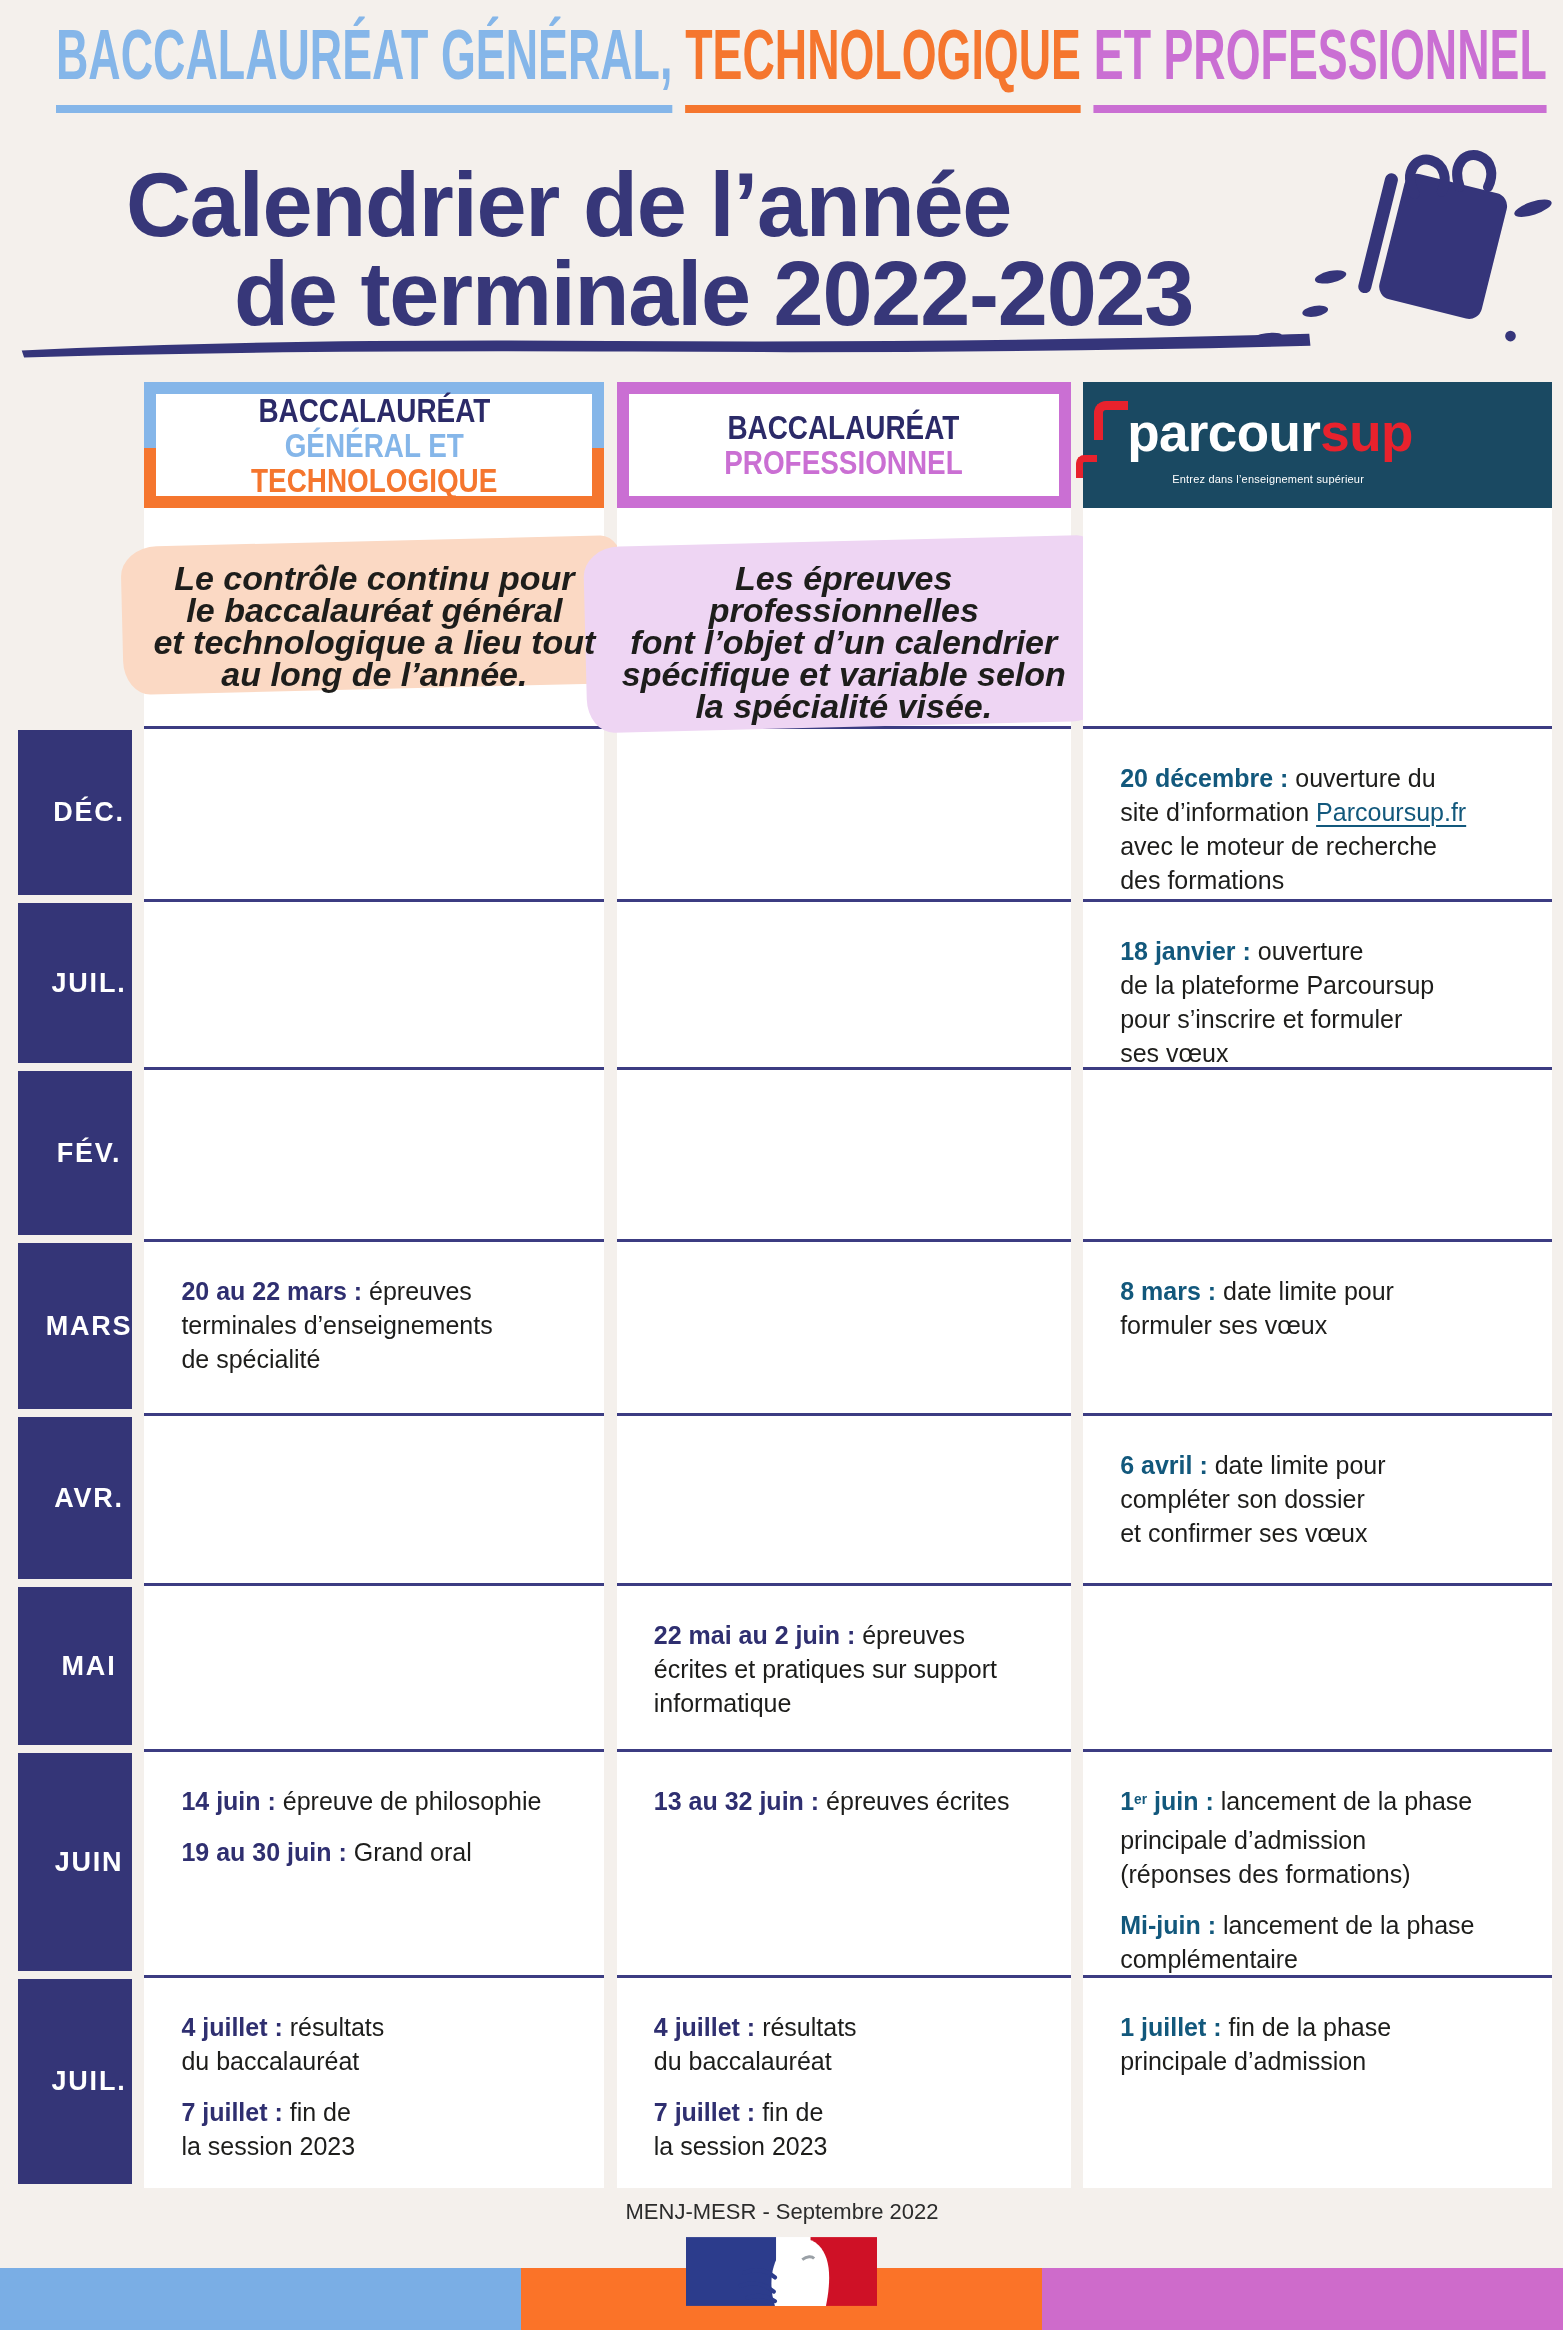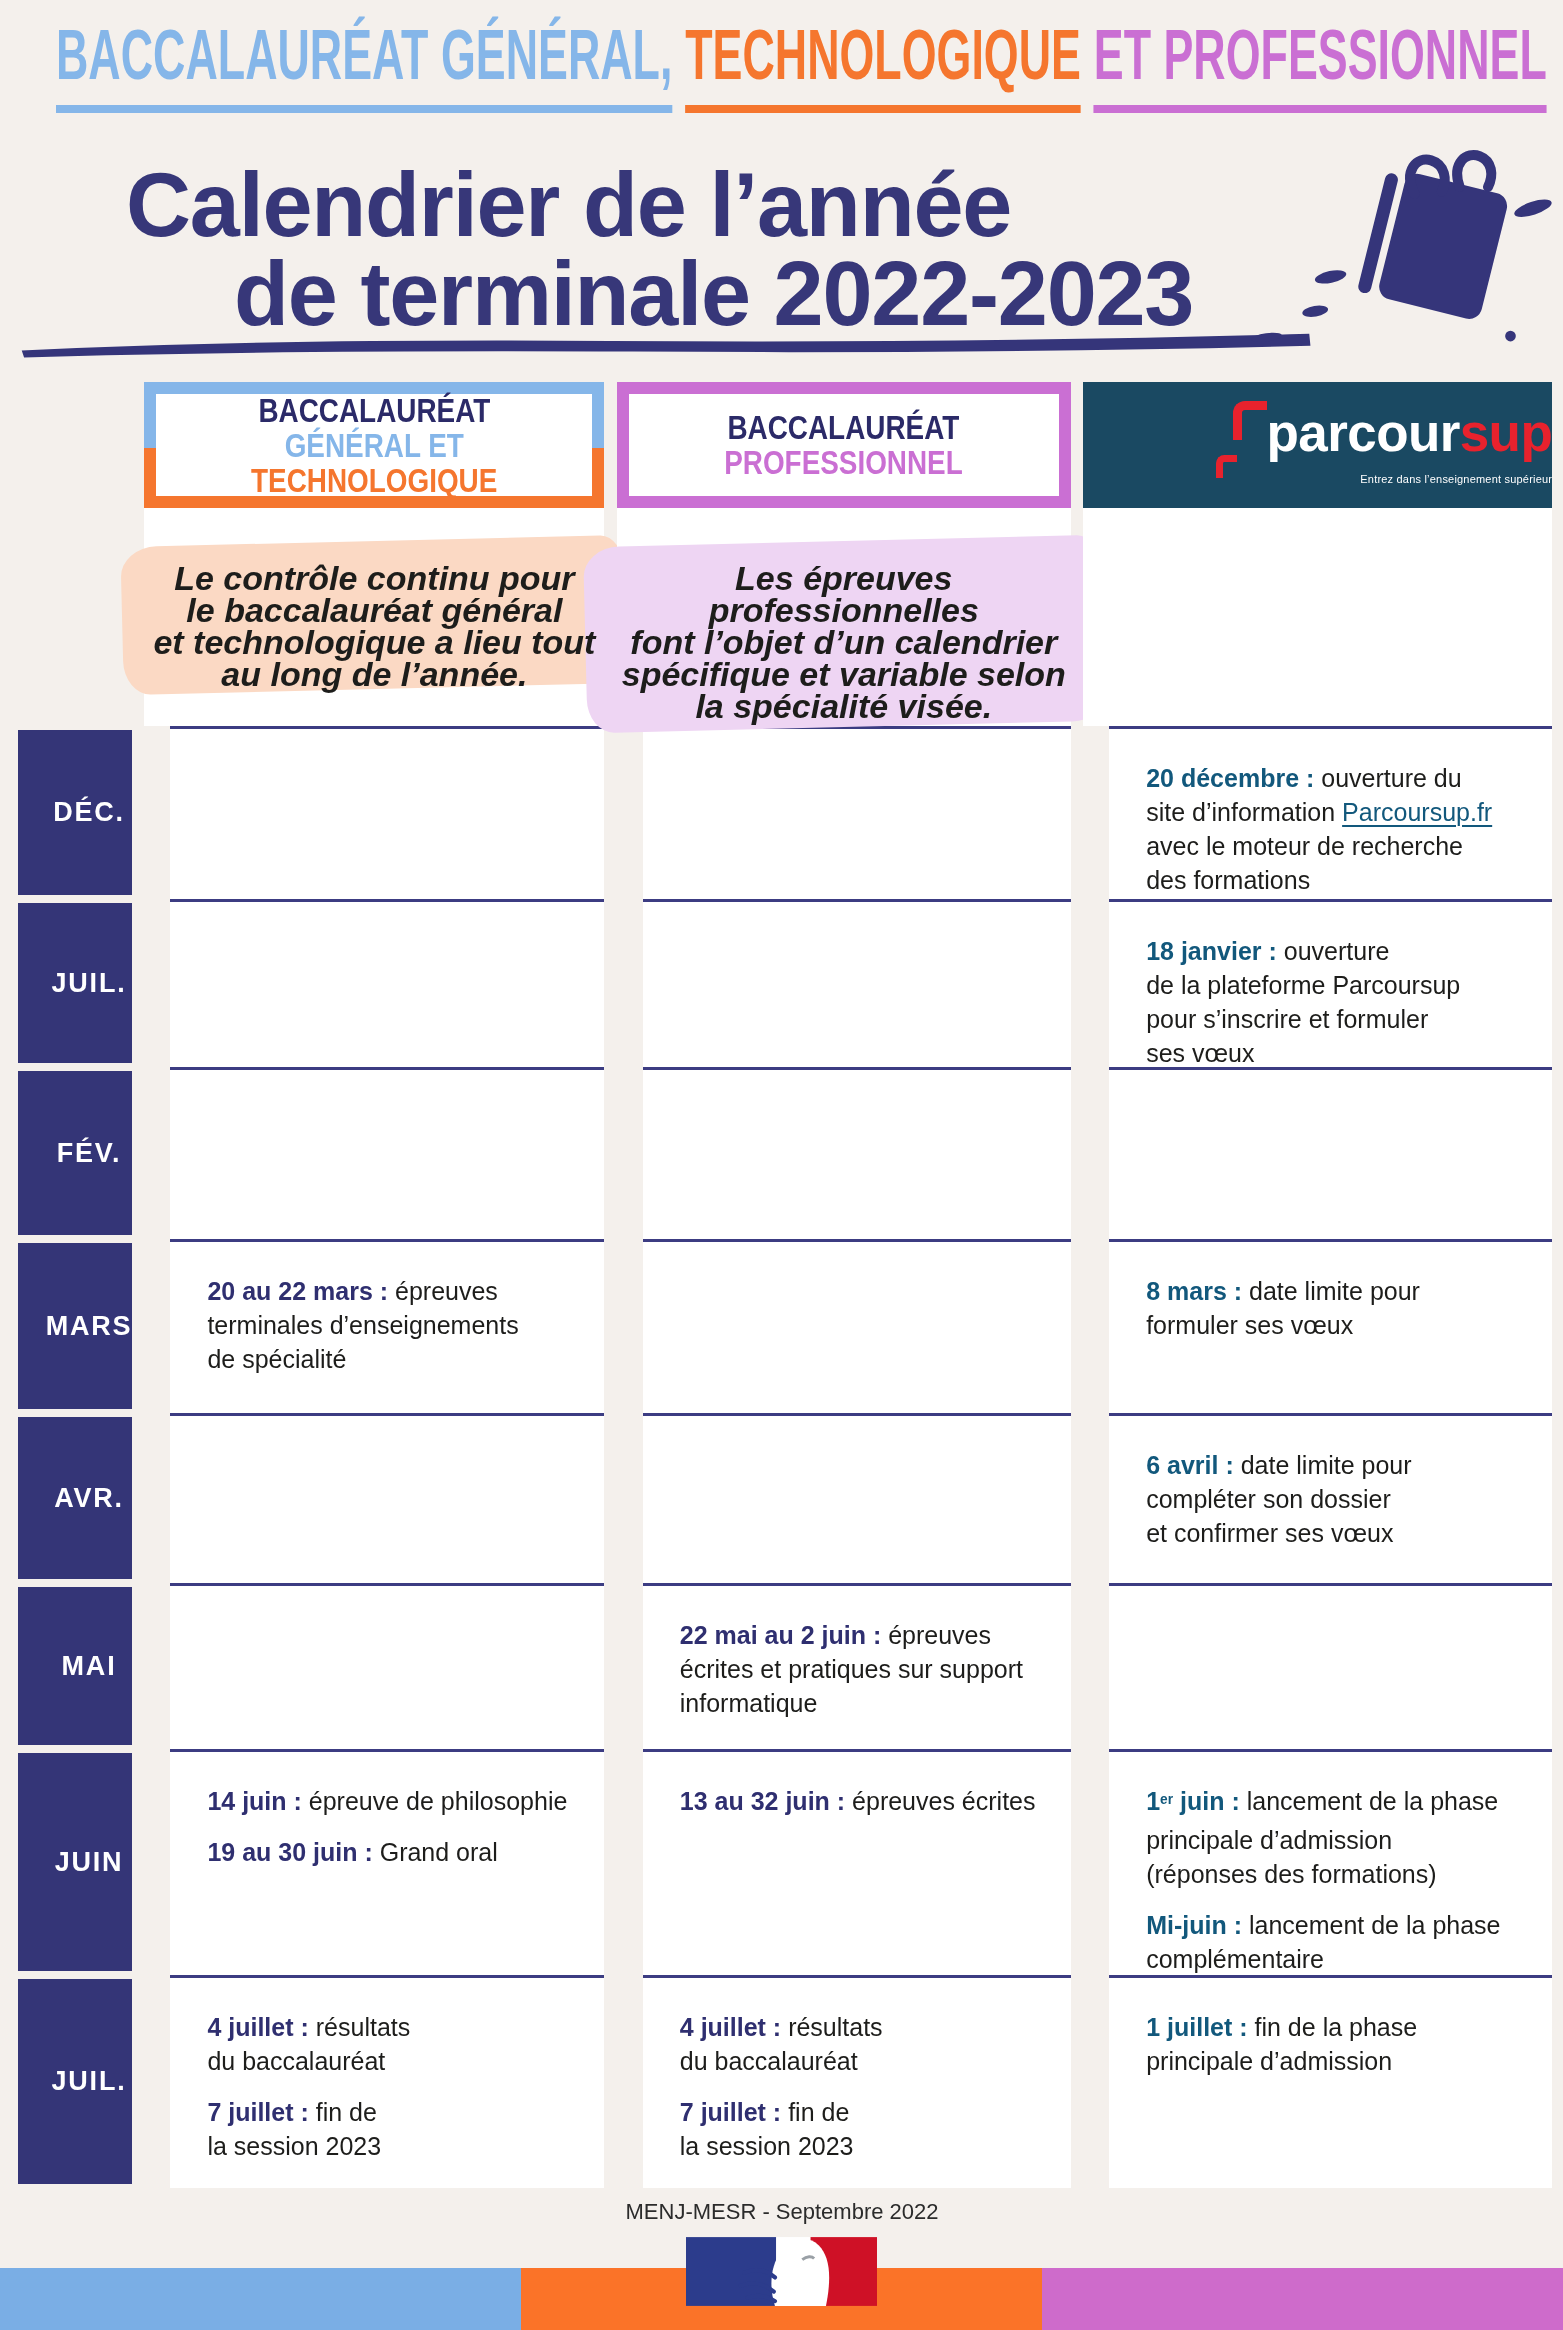--- a/index.html
+++ b/index.html
@@ -29,30 +29,30 @@
   .grid{position:absolute;left:18px;top:382px;display:grid;
     grid-template-columns:114px 460px 454px 469px;column-gap:12.4px;}
   .spacer{background:transparent;}
   .hdr-box{padding:12px;box-sizing:border-box;}
   .hdr-box.bgt{background:linear-gradient(180deg,var(--light-blue) 0 52%,var(--orange) 52% 100%);}
   .hdr-box.pro{background:var(--orchid);}
   .hdr-inner{background:var(--cell-bg);width:100%;height:100%;display:flex;flex-direction:column;
     align-items:center;justify-content:center;box-sizing:border-box;}
   .hdr-line{font-weight:700;font-size:34px;line-height:35px;display:inline-block;
     transform:scaleX(.82);white-space:nowrap;letter-spacing:0;}
-  .hdr-psup{background:var(--psup-bg);display:flex;flex-direction:column;align-items:flex-end;justify-content:center;}
+  .hdr-psup{background:var(--psup-bg);display:flex;flex-direction:column;align-items:flex-start;justify-content:center;}
   .psup-logo{position:relative;padding-left:44px;color:#fff;font-weight:700;font-size:53px;line-height:1;letter-spacing:-0.6px;}
   .psup-red{color:var(--red);}
   .hook{position:absolute;border-color:var(--red);border-style:solid;border-width:0;}
   .hook.big{left:10.7px;top:-4.7px;width:25px;height:30px;border-top-width:9.5px;border-left-width:9.5px;border-top-left-radius:12px;}
   .hook.small{left:-7.1px;top:49px;width:14.2px;height:16.6px;border-top-width:7.1px;border-left-width:7.1px;border-top-left-radius:8.3px;}
   .psup-tagline{color:#fff;font-size:11px;margin:14px 0 0 89px;letter-spacing:0.2px;}
   
   .cell{background:var(--cell-bg);box-sizing:border-box;}
-  .cell.mrow{border-top:3px solid var(--divider);padding:32px 24px 16px 37px;margin-left:26px;}
+  .cell.mrow{border-top:3px solid var(--divider);padding:32px 24px 16px 37px;}
   .intro-cell{background:var(--cell-bg);position:relative;display:flex;justify-content:center;align-items:flex-start;}
   .intro-wrap{position:relative;margin-top:54px;}
   .blob{position:absolute;z-index:0;left:50%;top:-21.3px;transform:translateX(-50%) rotate(-1.4deg);
     width:114%;height:116%;border-radius:36px 24px 33px 27px / 30px 37px 25px 34px;}
   .intro-text{position:relative;z-index:1;font-style:italic;font-weight:700;font-size:34px;line-height:32px;
     text-align:center;color:var(--text);white-space:pre-line;}
   .month-label{background:var(--navy);margin:3.6px 0;display:flex;align-items:center;justify-content:center;
     color:#fff;font-weight:700;font-size:27px;letter-spacing:1.8px;padding-left:28px;}
   .event{margin:0 0 16.6px 0;font-size:25px;line-height:34px;color:var(--text);white-space:pre-line;}
   .event .pre{font-weight:700;}

